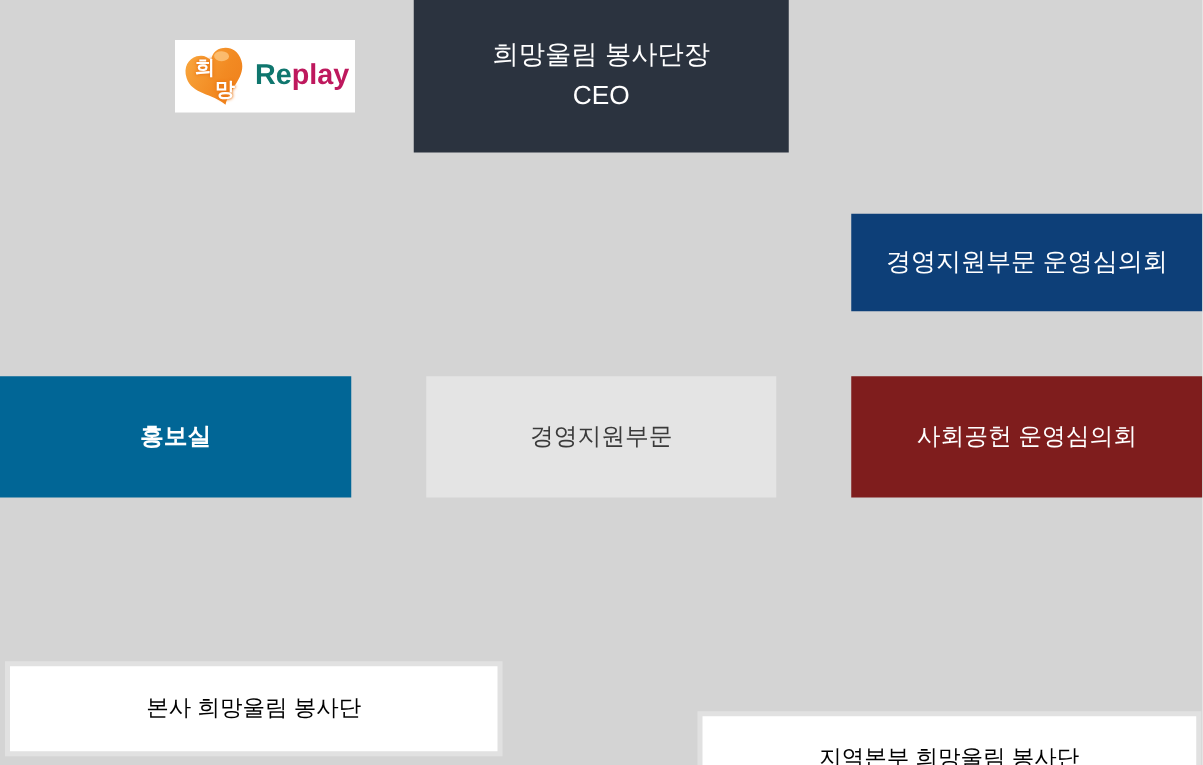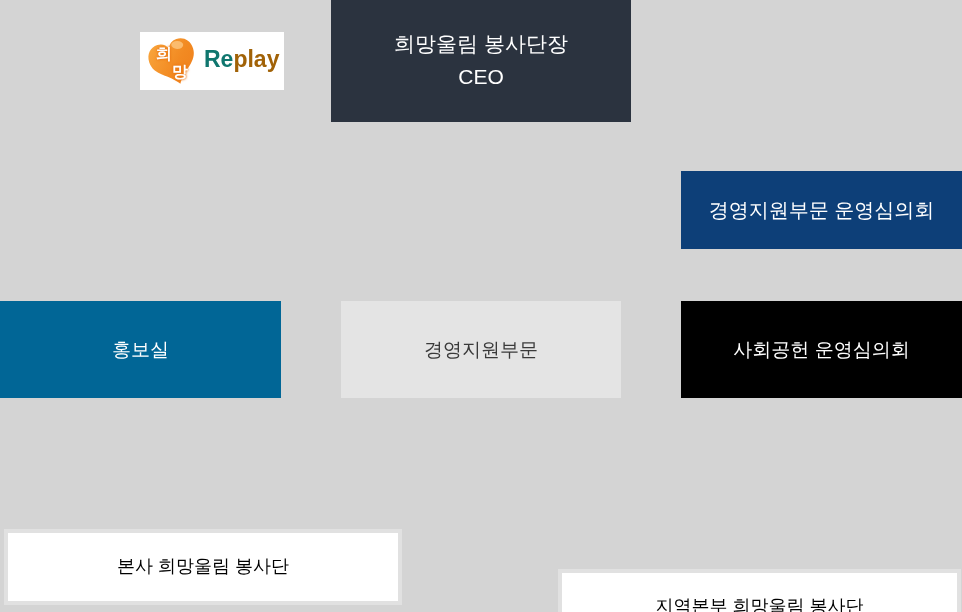--- a/index.html
+++ b/index.html
@@ -37,43 +37,43 @@
     width: 144px; height: 58px;
     background: #ffffff;
     display: flex; align-items: center;
   }
   #logo svg { position: absolute; left: 4px; top: 1px; }
   .replay-text {
     position: absolute; left: 64px; top: 14px;
     font-size: 23px; font-weight: bold; letter-spacing: 0px;
   }
   .replay-green { color: #0f766e; }
-  .replay-blue  { color: #a16207; }
+  .replay-blue  { color: #be185d; }
 
   
   #management-director-box {
     left: 681px; top: 171px; width: 281px; height: 78px;
     background: #0d3f78; color: #ffffff;
     font-size: 20px; font-weight: 500;
   }
 
   
   #pr-office-box {
     left: 0; top: 301px; width: 281px; height: 97px;
     background: #016696; color: #ffffff;
-    font-size: 19px; font-weight: 400;
+    font-size: 19px; font-weight: 700;
   }
   #management-office-box {
     left: 341px; top: 301px; width: 280px; height: 97px;
     background: #e4e4e4; color: #3a3a3a;
     font-size: 19px; font-weight: 500;
   }
   #csr-council-box {
     left: 681px; top: 301px; width: 281px; height: 97px;
-    background: #000000; color: #ffffff;
+    background: #7f1d1d; color: #ffffff;
     font-size: 19px; font-weight: 500;
   }
 
   
   .bottom-box {
     top: 533px; height: 68px;
     background: #ffffff; color: #000000;
     font-size: 18px; font-weight: 500;
     box-shadow: 0 0 0 4px #e1e1e1;
   }

